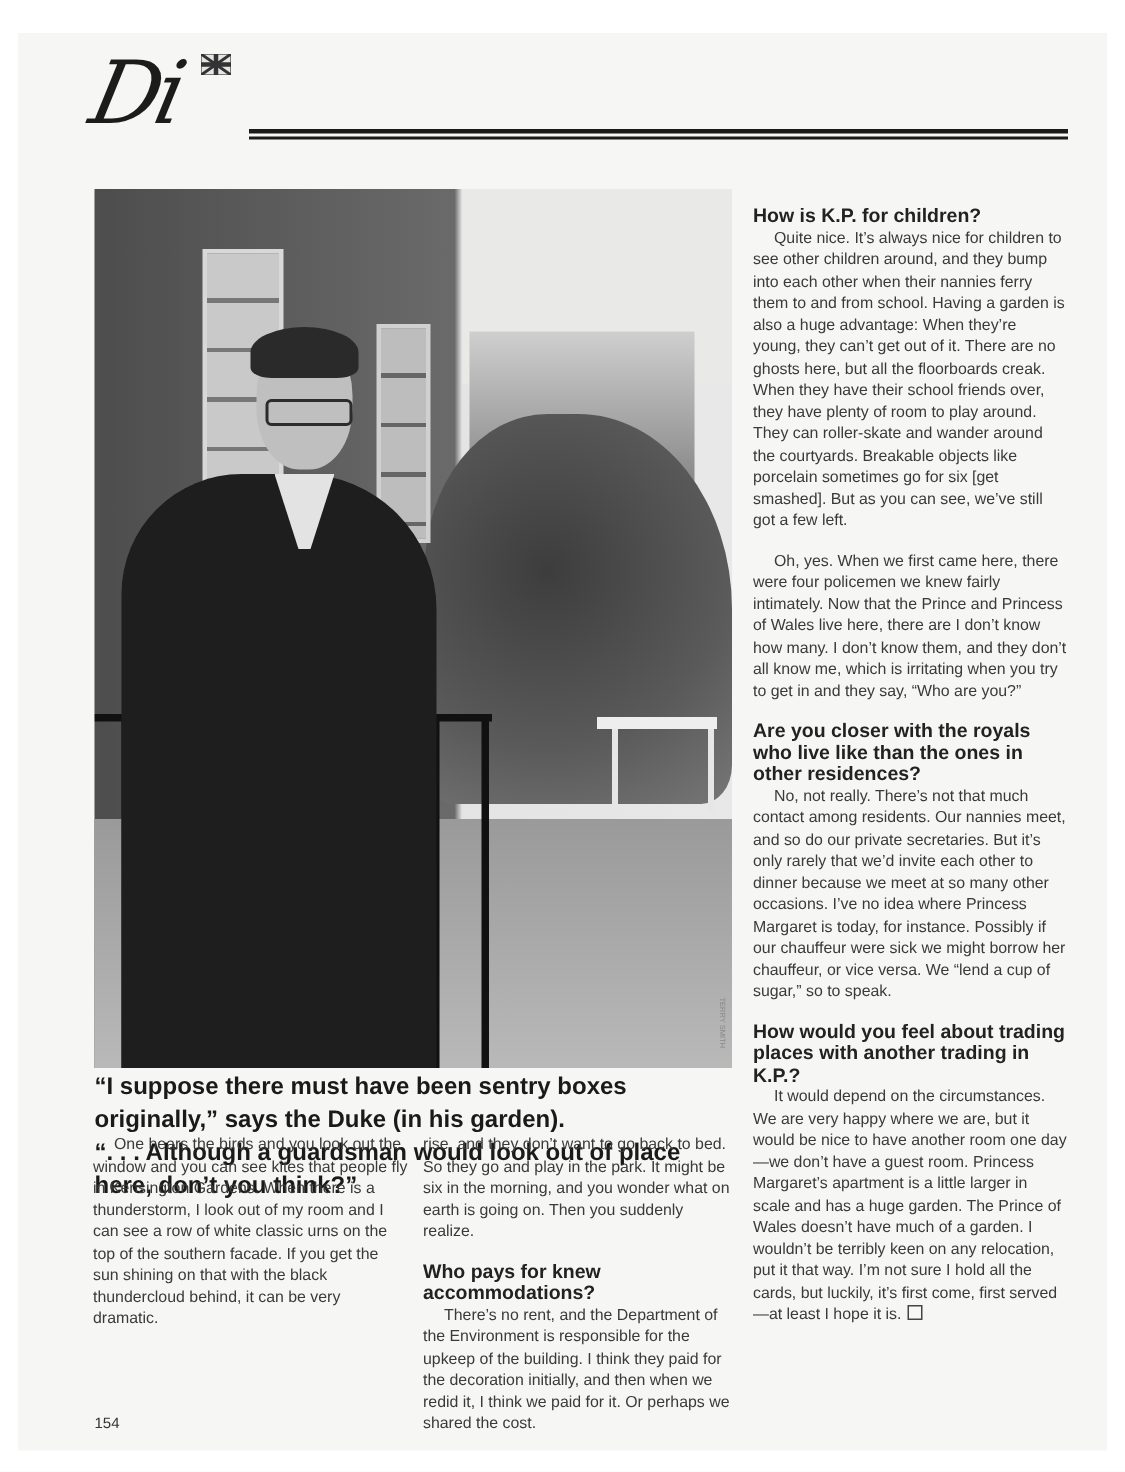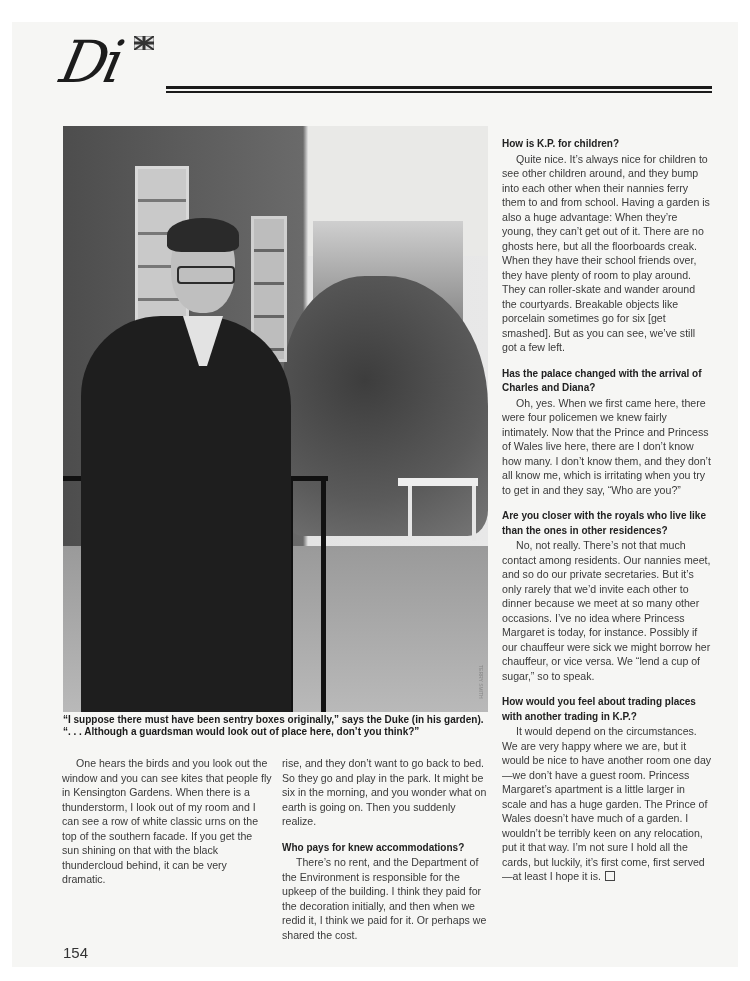--- a/index.html
+++ b/index.html
@@ -41,35 +41,35 @@
   .photo .man-head { position: absolute; left: 108px; top: 97px; width: 64px; height: 90px; background: #bfbfbf; border-radius: 45% 45% 45% 45%; }
   .photo .man-hair { position: absolute; left: 104px; top: 92px; width: 72px; height: 34px; background: #2a2a2a; border-radius: 50% 50% 20% 20%; }
   .photo .glasses { position: absolute; left: 114px; top: 140px; width: 54px; height: 14px; border: 2px solid #2c2c2c; border-radius: 4px; }
   .photo .collar { position: absolute; left: 120px; top: 190px; width: 40px; height: 50px; background: #e3e3e3; clip-path: polygon(0 0,100% 0,60% 100%,40% 100%); }
   .photo .railing { position: absolute; left: 0; top: 350px; width: 265px; height: 236px; border-top: 5px solid #111; }
   .photo .rail-bar { position: absolute; top: 350px; width: 5px; height: 236px; background: #111; }
   .photo-credit {
     position: absolute; left: 478px; top: 665px; font-size: 5px; color: #888; writing-mode: vertical-rl;
   }
   .caption {
-    position: absolute; left: 63px; top: 714px; width: 430px; font-size: 10px; font-weight: bold;
-    line-height: 12px; color: #1a1a1a;
+    position: absolute; left: 63px; top: 714px; width: 430px; font-size: 16px; font-weight: bold;
+    line-height: 22px; color: #1a1a1a;
   }
   .col {
     position: absolute; font-size: 10.6px; line-height: 14.5px; color: #3a3a3a;
   }
   .col p { margin: 0; text-indent: 14px; }
   .col p.noindent { text-indent: 0; }
-  .col h3 { margin: 0; font-size: 10px; line-height: 14.5px; font-weight: bold; color: #222; }
+  .col h3 { margin: 0; font-size: 13px; line-height: 14.5px; font-weight: bold; color: #222; }
   .gap { height: 12px; }
   .col-left { left: 62px; top: 756px; width: 210px; }
   .col-mid { left: 282px; top: 756px; width: 210px; }
   .col-right { left: 502px; top: 125px; width: 210px; }
   .endmark { display: inline-block; width: 8px; height: 8px; border: 1px solid #444; vertical-align: -1px; margin-left: 4px; }
-  .page-number { position: absolute; left: 63px; top: 944px; font-size: 15px; color: #333; }
+  .page-number { position: absolute; left: 63px; top: 944px; font-size: 10px; color: #333; }
 </style>
 </head>
 <body>
 
 <div class="page"></div>
 
 <div class="masthead">
   <span class="logo-di">Di</span>
   <svg class="flag" viewBox="0 0 20 14">
     <rect x="0" y="0" width="20" height="14" fill="#e5e5e5" stroke="#333" stroke-width="0.8"></rect>
@@ -114,21 +114,20 @@
   <div class="gap"></div>
   <h3>Who pays for knew accommodations?</h3>
   <p>There’s no rent, and the Department of the Environment is responsible for the upkeep of the building. I think they paid for the decoration initially, and then when we redid it, I think we paid for it. Or perhaps we shared the cost.</p>
 </div>
 
 <div class="col col-right">
   <div class="gap"></div>
   <h3>How is K.P. for children?</h3>
   <p>Quite nice. It’s always nice for children to see other children around, and they bump into each other when their nannies ferry them to and from school. Having a garden is also a huge advantage: When they’re young, they can’t get out of it. There are no ghosts here, but all the floorboards creak. When they have their school friends over, they have plenty of room to play around. They can roller-skate and wander around the courtyards. Breakable objects like porcelain sometimes go for six [get smashed]. But as you can see, we’ve still got a few left.</p>
   <div class="gap"></div>
-  <h3>Has the palace changed with the arrival of Charles and Diana?</h3>
   <p>Oh, yes. When we first came here, there were four policemen we knew fairly intimately. Now that the Prince and Princess of Wales live here, there are I don’t know how many. I don’t know them, and they don’t all know me, which is irritating when you try to get in and they say, “Who are you?”</p>
   <div class="gap"></div>
   <h3>Are you closer with the royals who live like than the ones in other residences?</h3>
   <p>No, not really. There’s not that much contact among residents. Our nannies meet, and so do our private secretaries. But it’s only rarely that we’d invite each other to dinner because we meet at so many other occasions. I’ve no idea where Princess Margaret is today, for instance. Possibly if our chauffeur were sick we might borrow her chauffeur, or vice versa. We “lend a cup of sugar,” so to speak.</p>
   <div class="gap"></div>
   <h3>How would you feel about trading places with another trading in K.P.?</h3>
   <p><span>It would depend on the circumstances. We are very happy where we are, but it would be nice to have another room one day—we don’t have a guest room. Princess Margaret’s apartment is a little larger in scale and has a huge garden. The Prince of Wales doesn’t have much of a garden. I wouldn’t be terribly keen on any relocation, put it that way. I’m not sure I hold all the cards, but luckily, it’s first come, first served—at least I hope it is.</span><span class="endmark"></span></p>
 </div>
 
 <div class="page-number">154</div>

